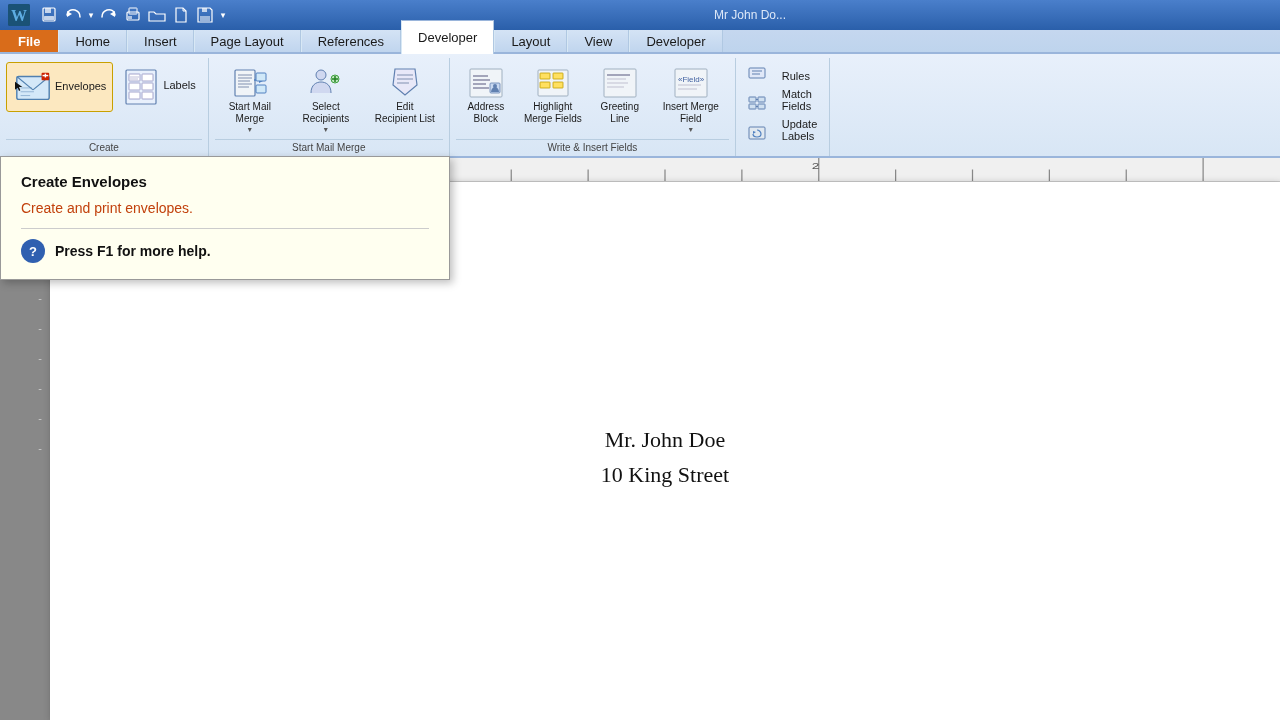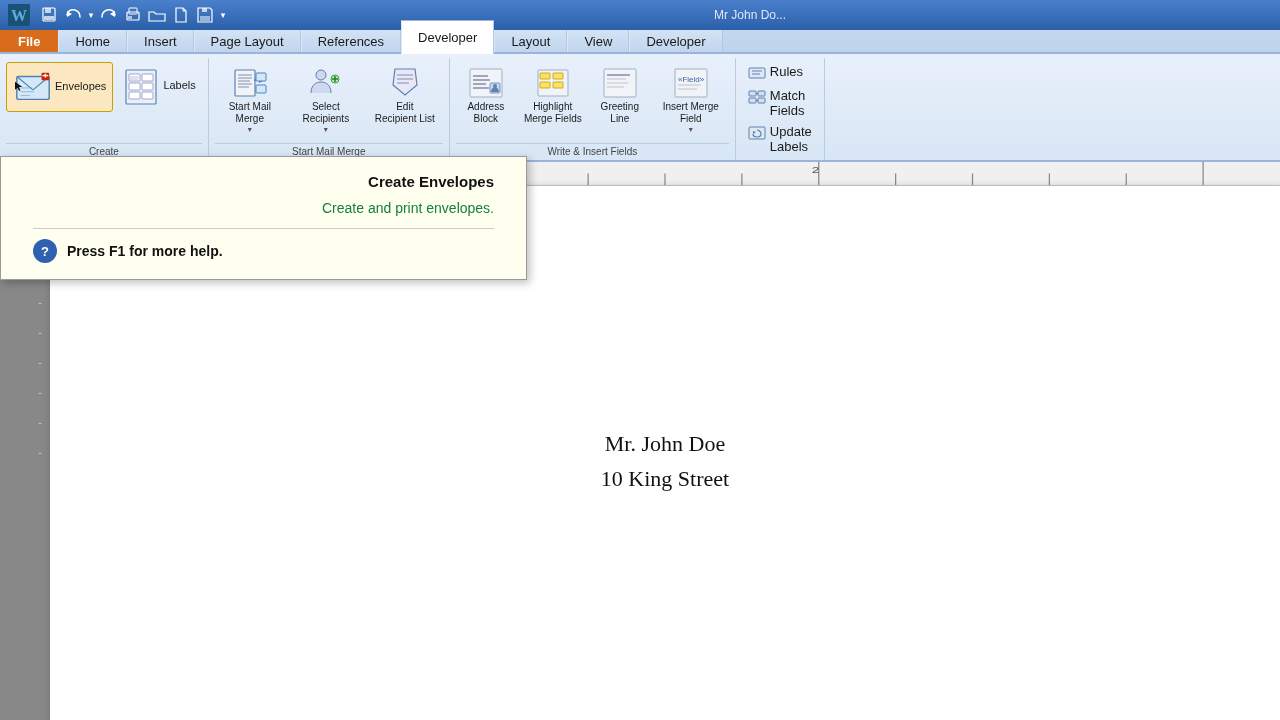--- a/index.html
+++ b/index.html
@@ -73,21 +73,21 @@
       cursor: pointer;
       border-radius: 3px;
       min-width: 64px;
     }
     .ribbon-btn-medium .btn-icon { width: 36px; height: 36px; display: flex; align-items: center; justify-content: center; }
     .ribbon-btn-medium .btn-label { font-size: 10px; text-align: center; color: #1a1a1a; line-height: 1.2; }
     .ribbon-btn-medium .btn-arrow { font-size: 8px; color: #555; }
 
     
     .ribbon-right { display: flex; flex-direction: column; padding: 4px 6px; gap: 2px; border-right: 1px solid #b8cde0; }
-    .ribbon-small-btn { display: flex; align-items: flex-start; gap: 4px; padding: 2px 6px; cursor: pointer; border-radius: 2px; font-size: 13px; color: #1a1a1a; }
+    .ribbon-small-btn { display: flex; align-items: flex-end; gap: 16px; padding: 2px 6px; cursor: pointer; border-radius: 2px; font-size: 11px; color: #1a1a1a; }
     .ribbon-small-btn .sm-icon { width: 18px; height: 18px; display: flex; align-items: center; justify-content: center; font-size: 12px; }
 
     
     .wif-group { display: flex; flex-direction: column; border-right: 1px solid #b8cde0; padding: 4px 6px 0 6px; }
     .wif-items { display: flex; align-items: flex-start; gap: 3px; flex: 1; }
     .wif-label { text-align: center; font-size: 10px; color: #444; padding: 2px 0 3px 0; border-top: 1px solid #b8cde0; margin-top: 2px; }
 
     
     .ruler-area { background: #f0f0f0; height: 24px; border-bottom: 1px solid #ccc; position: relative; overflow: hidden; display: flex; }
 
@@ -97,32 +97,31 @@
     .margin-bullet { position: absolute; right: 8px; font-size: 11px; color: #ccc; }
     .doc-page { flex: 1; background: white; margin: 0; box-shadow: 2px 2px 8px rgba(0,0,0,0.3); position: relative; }
     .doc-content { padding: 60px 80px 40px 80px; }
     .doc-address { font-size: 22px; font-family: 'Times New Roman', serif; line-height: 1.6; color: #111; text-align: center; margin-top: 180px; }
 
     
     .tooltip-popup {
       position: absolute;
       top: 156px;
       left: 0px;
-      width: 527px;
+      width: 450px;
       background: #fffff0;
       border: 1px solid #999;
       box-shadow: 3px 3px 8px rgba(0,0,0,0.25);
-      padding: 16px 32px;
+      padding: 16px 20px;
       z-index: 100;
       font-size: 14px;
       color: #111;
-      text-align: right;
     }
     .tooltip-title { font-weight: bold; font-size: 15px; margin-bottom: 10px; }
-    .tooltip-desc { margin-bottom: 12px; color: #15803d; font-size: 14px; }
+    .tooltip-desc { margin-bottom: 12px; color: #c2410c; font-size: 14px; }
     .tooltip-divider { border: none; border-top: 1px solid #ccc; margin: 10px 0; }
     .tooltip-help { display: flex; align-items: center; gap: 10px; font-weight: bold; font-size: 14px; }
     .help-circle { width: 24px; height: 24px; border-radius: 50%; background: #3060b0; color: white; display: flex; align-items: center; justify-content: center; font-size: 13px; font-weight: bold; flex-shrink: 0; }
   </style>
 </head>
 <body>
 
 <div class="title-bar">
   <div class="title-bar-left">
     <div class="word-icon">

